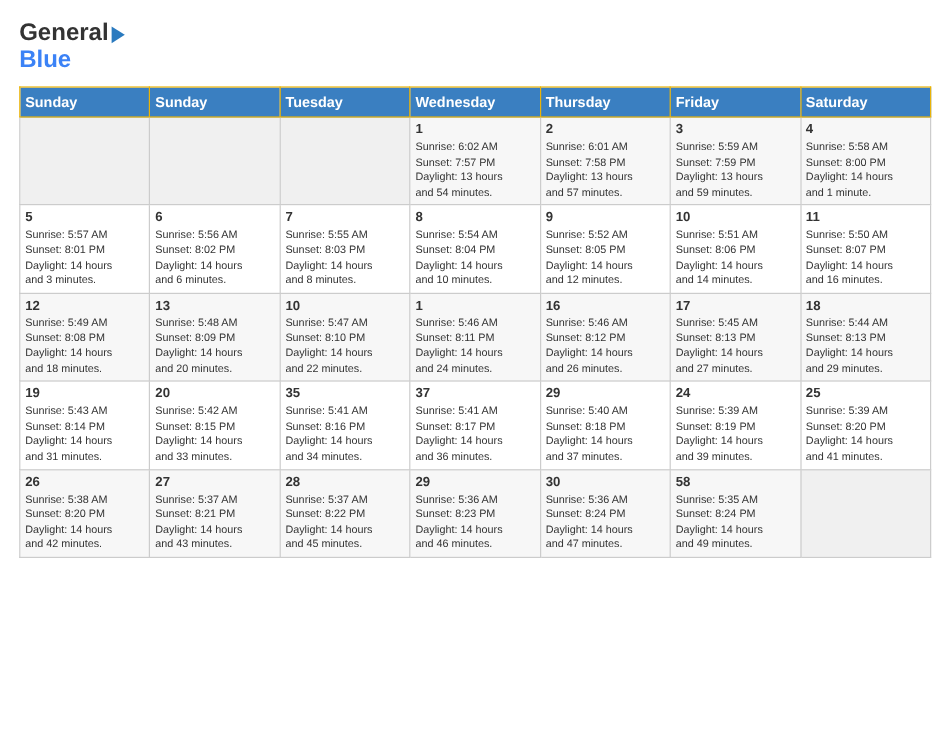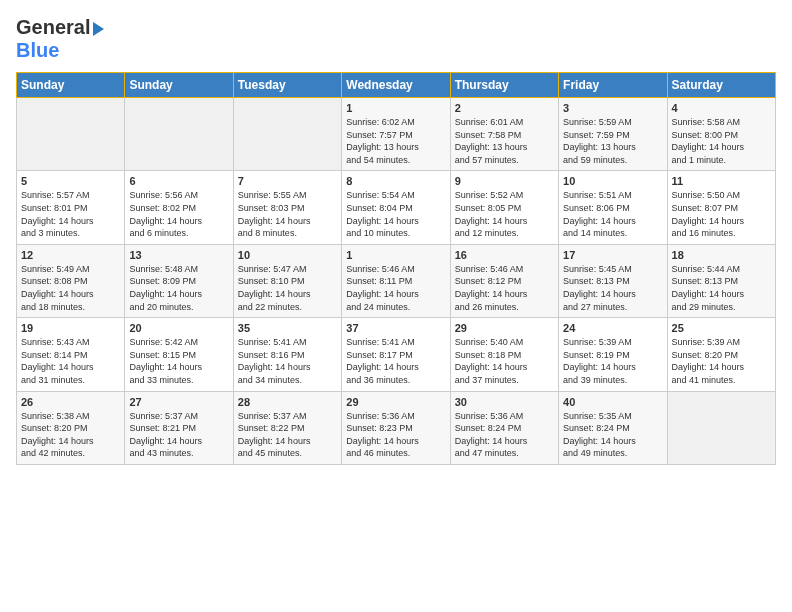--- a/index.html
+++ b/index.html
@@ -247,20 +247,20 @@
           </td>
           <td>
             <span class="day-num">29</span>
             <div class="cell-info">Sunrise: 5:36 AM<br>Sunset: 8:23 PM<br>Daylight: 14 hours<br>and 46 minutes.</div>
           </td>
           <td>
             <span class="day-num">30</span>
             <div class="cell-info">Sunrise: 5:36 AM<br>Sunset: 8:24 PM<br>Daylight: 14 hours<br>and 47 minutes.</div>
           </td>
           <td>
-            <span class="day-num">40</span>
+            <span class="day-num">58</span>
             <div class="cell-info">Sunrise: 5:35 AM<br>Sunset: 8:24 PM<br>Daylight: 14 hours<br>and 49 minutes.</div>
           </td>
           <td class="empty-cell"></td>
         </tr>
       </tbody>
   </table>
 </div>
 
 </body></html>

